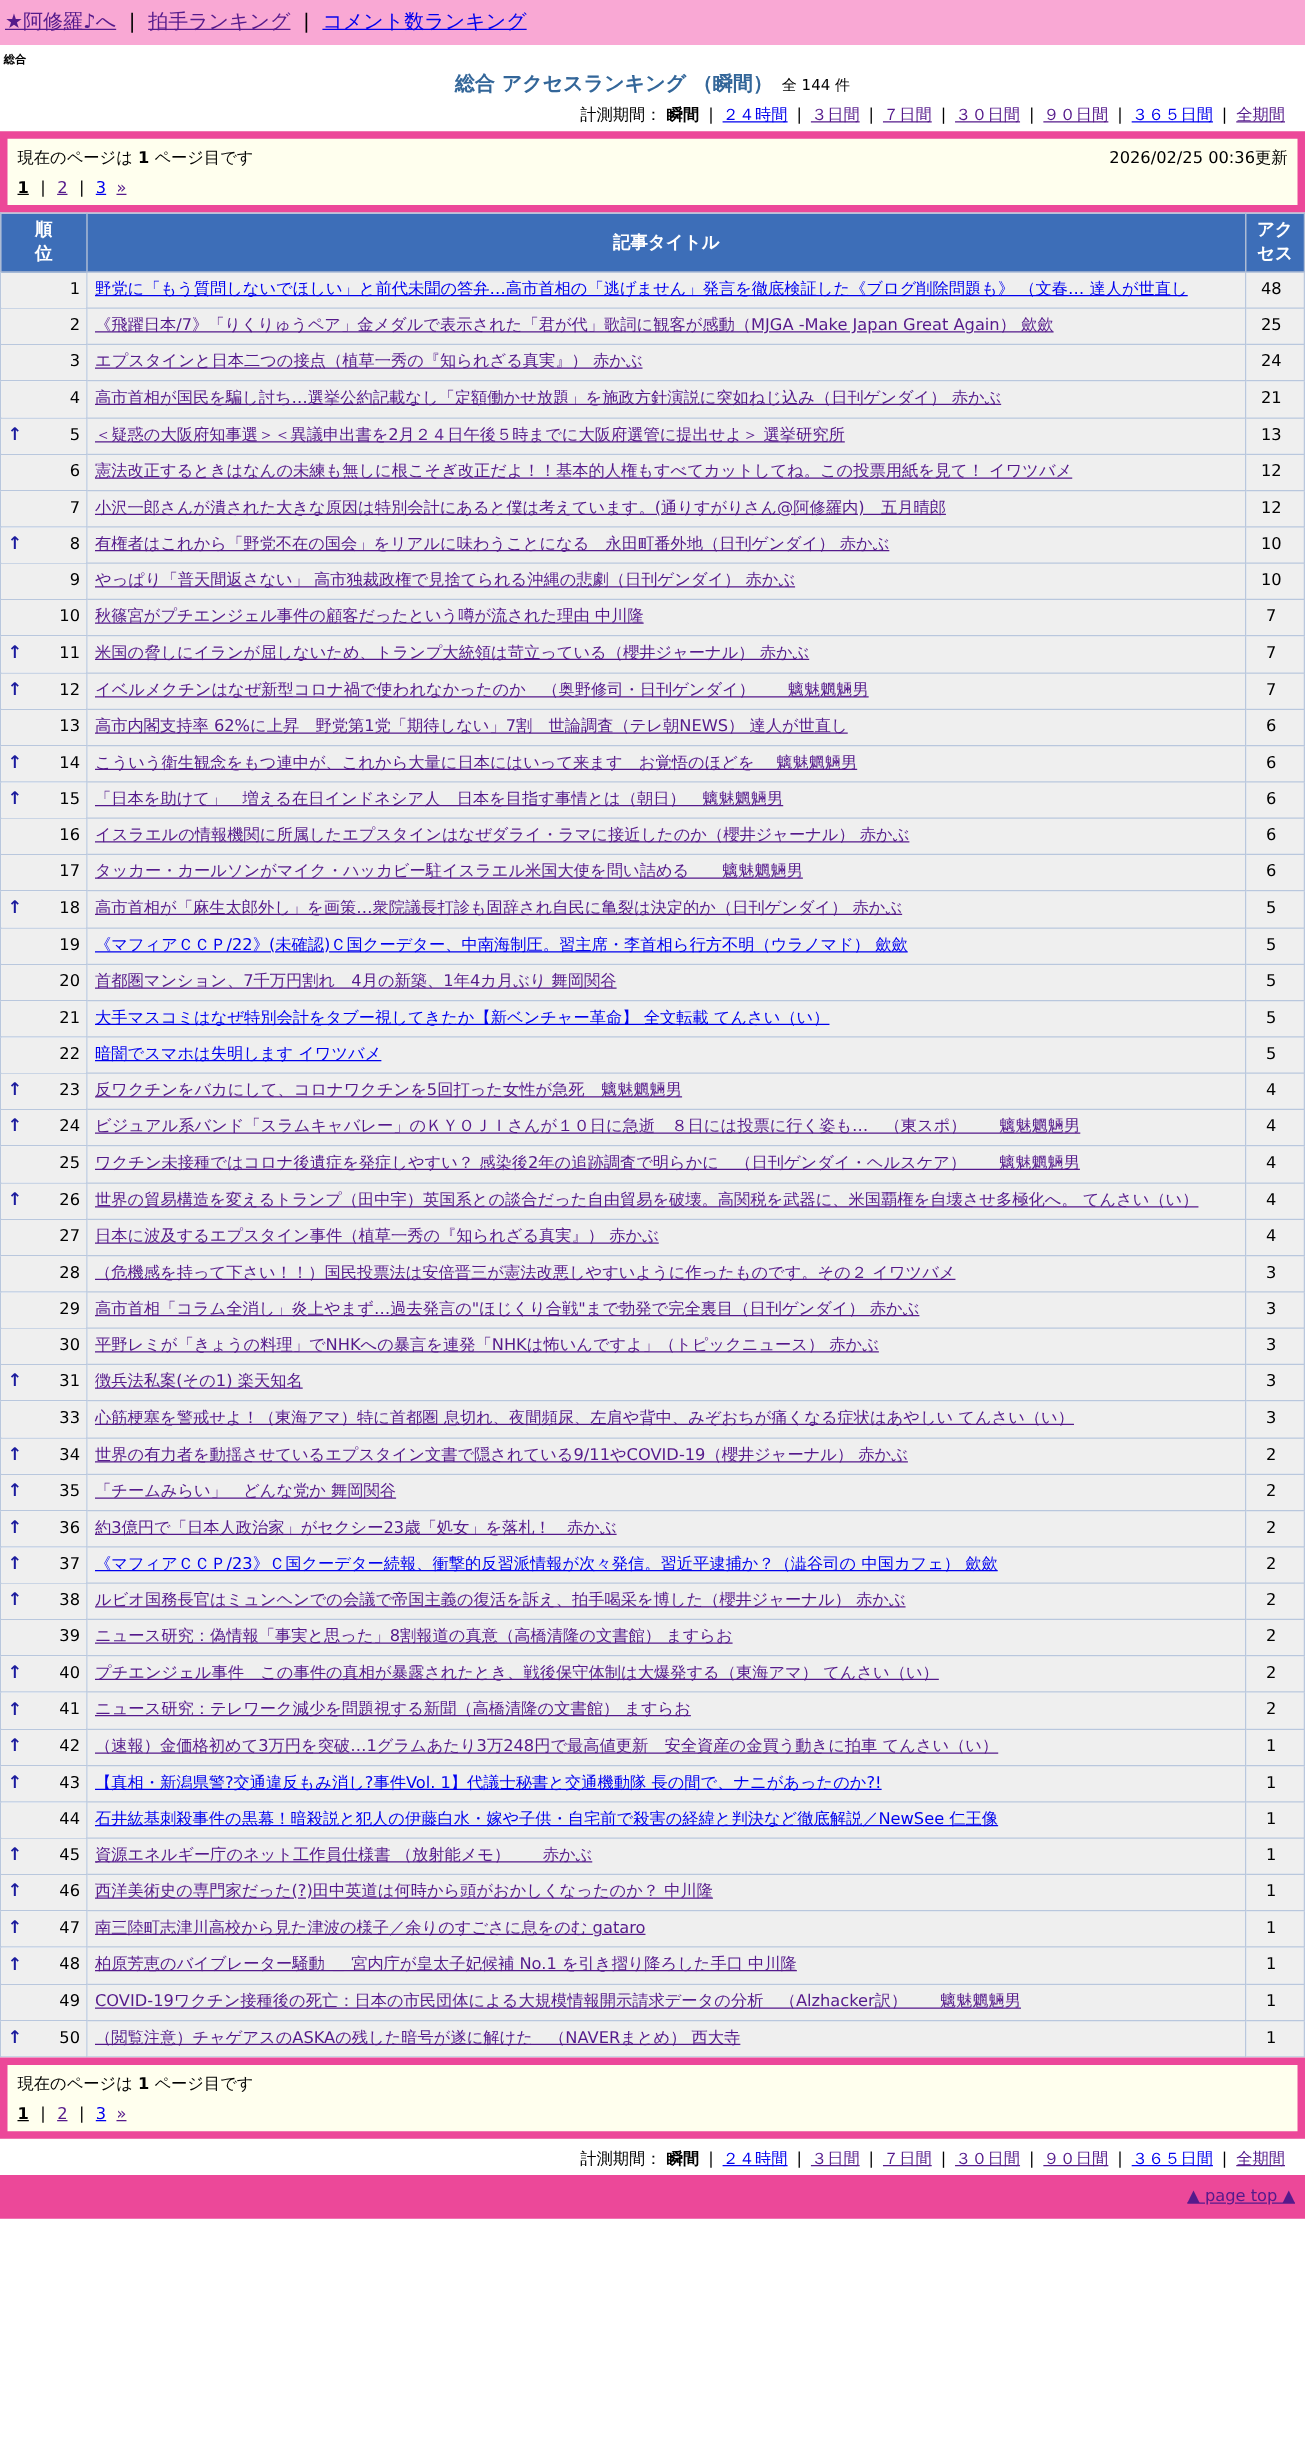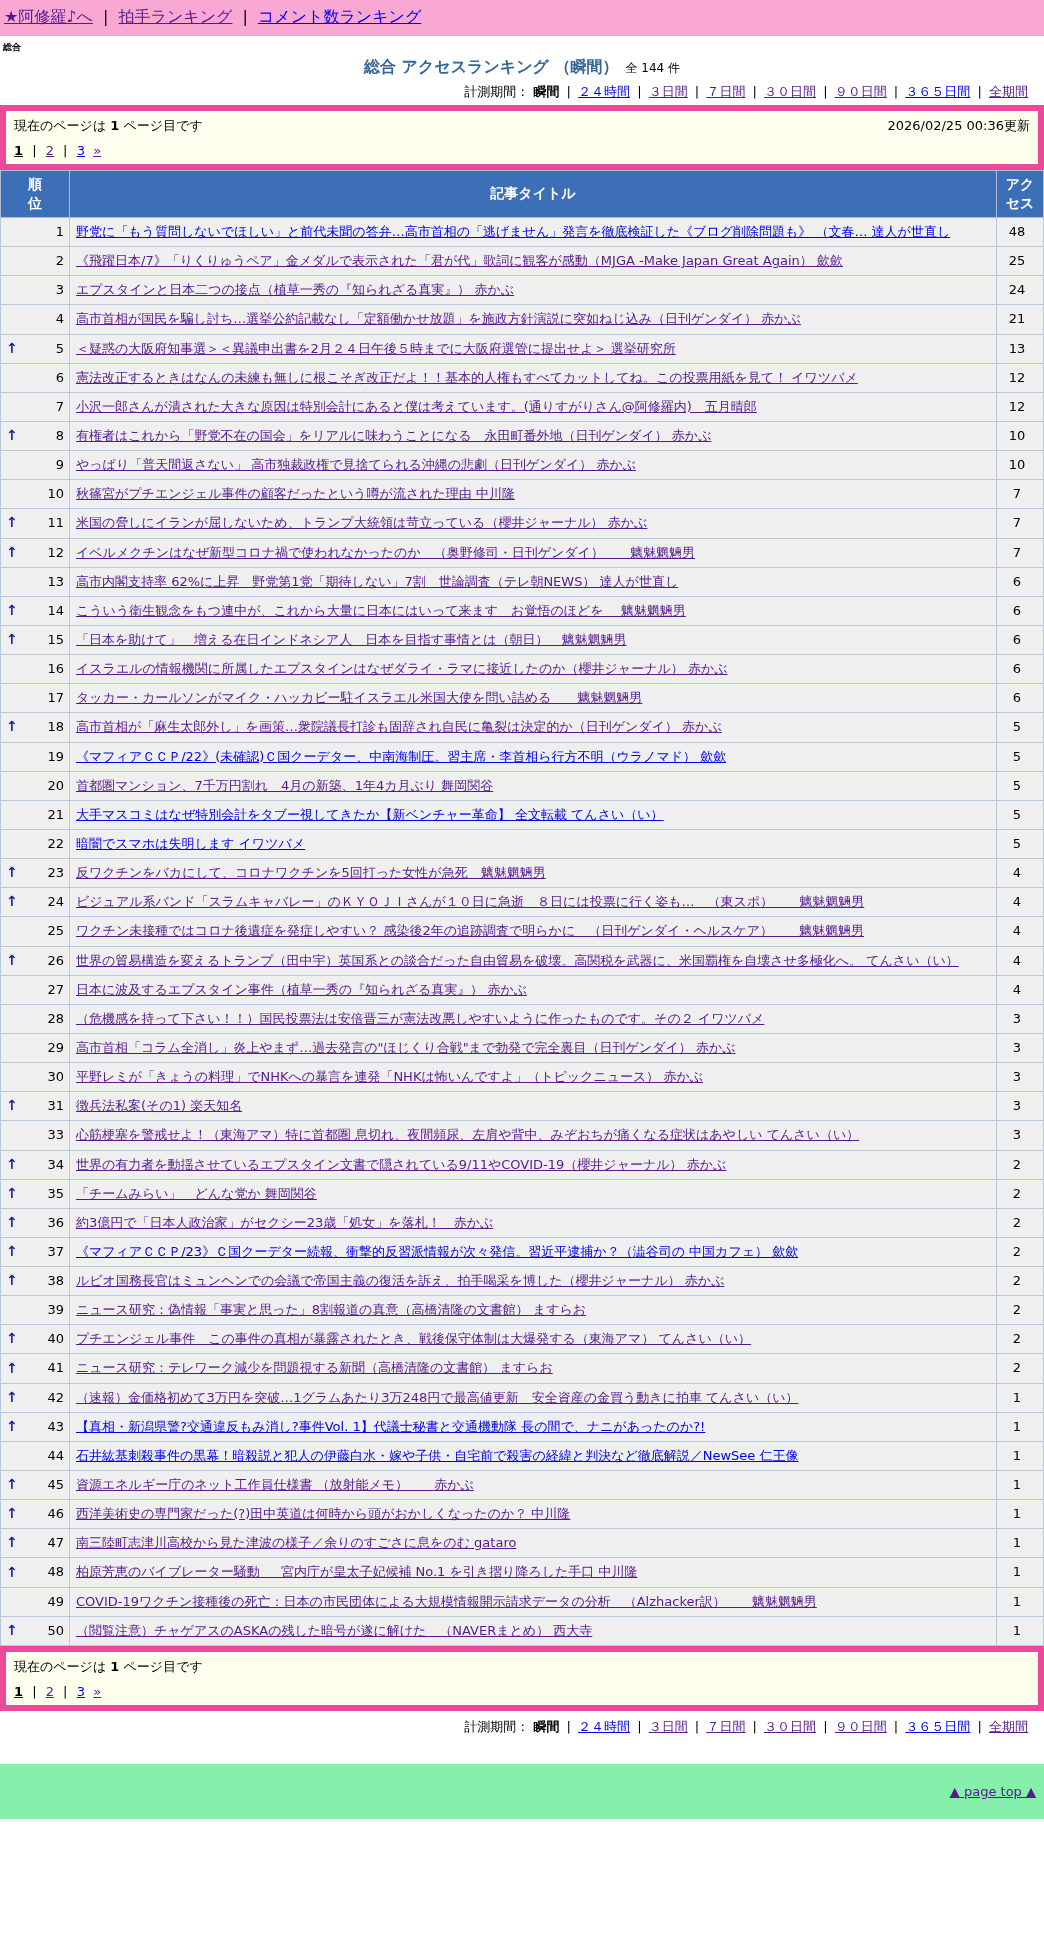--- a/index.html
+++ b/index.html
@@ -28,21 +28,21 @@
   th.c-rank{width:64px;}
   th.c-access{width:42px;}
   th .vert{display:inline-block;width:1.05em;line-height:1.35;}
   th .wrapn{display:inline-block;width:2.1em;line-height:1.35;}
   td{background:#efefef;border:1px solid #b9c7dd;padding:4px 6px;vertical-align:middle;font-size:13px;line-height:1.55;}
   td.rank{text-align:right;padding-right:5px;position:relative;white-space:nowrap;}
   td.rank .up{position:absolute;left:5px;top:50%;transform:translateY(-50%);color:#1b1b9e;font-weight:bold;font-size:14px;}
   td.title a{text-decoration:underline;}
   td.access{text-align:center;padding:4px 8px 4px 2px;}
   .periods-bottom{margin-top:7px;}
-  .footerbar{background:#86efac;margin-top:28px;padding:20px 8px;text-align:right;font-size:13px;}
+  .footerbar{background:#ec4899;margin-top:4px;padding:10px 8px;text-align:right;font-size:13px;}
   .btmpad{height:20px;}
 </style>
 </head>
 <body>
 
 <div class="topbar">
   <span id="topnav"><a class="lv">★阿修羅♪へ</a><span class="sep"> | </span><a class="lv">拍手ランキング</a><span class="sep"> | </span><a class="lu">コメント数ランキング</a></span>
 </div>
 
 <div class="cat">総合</div>

